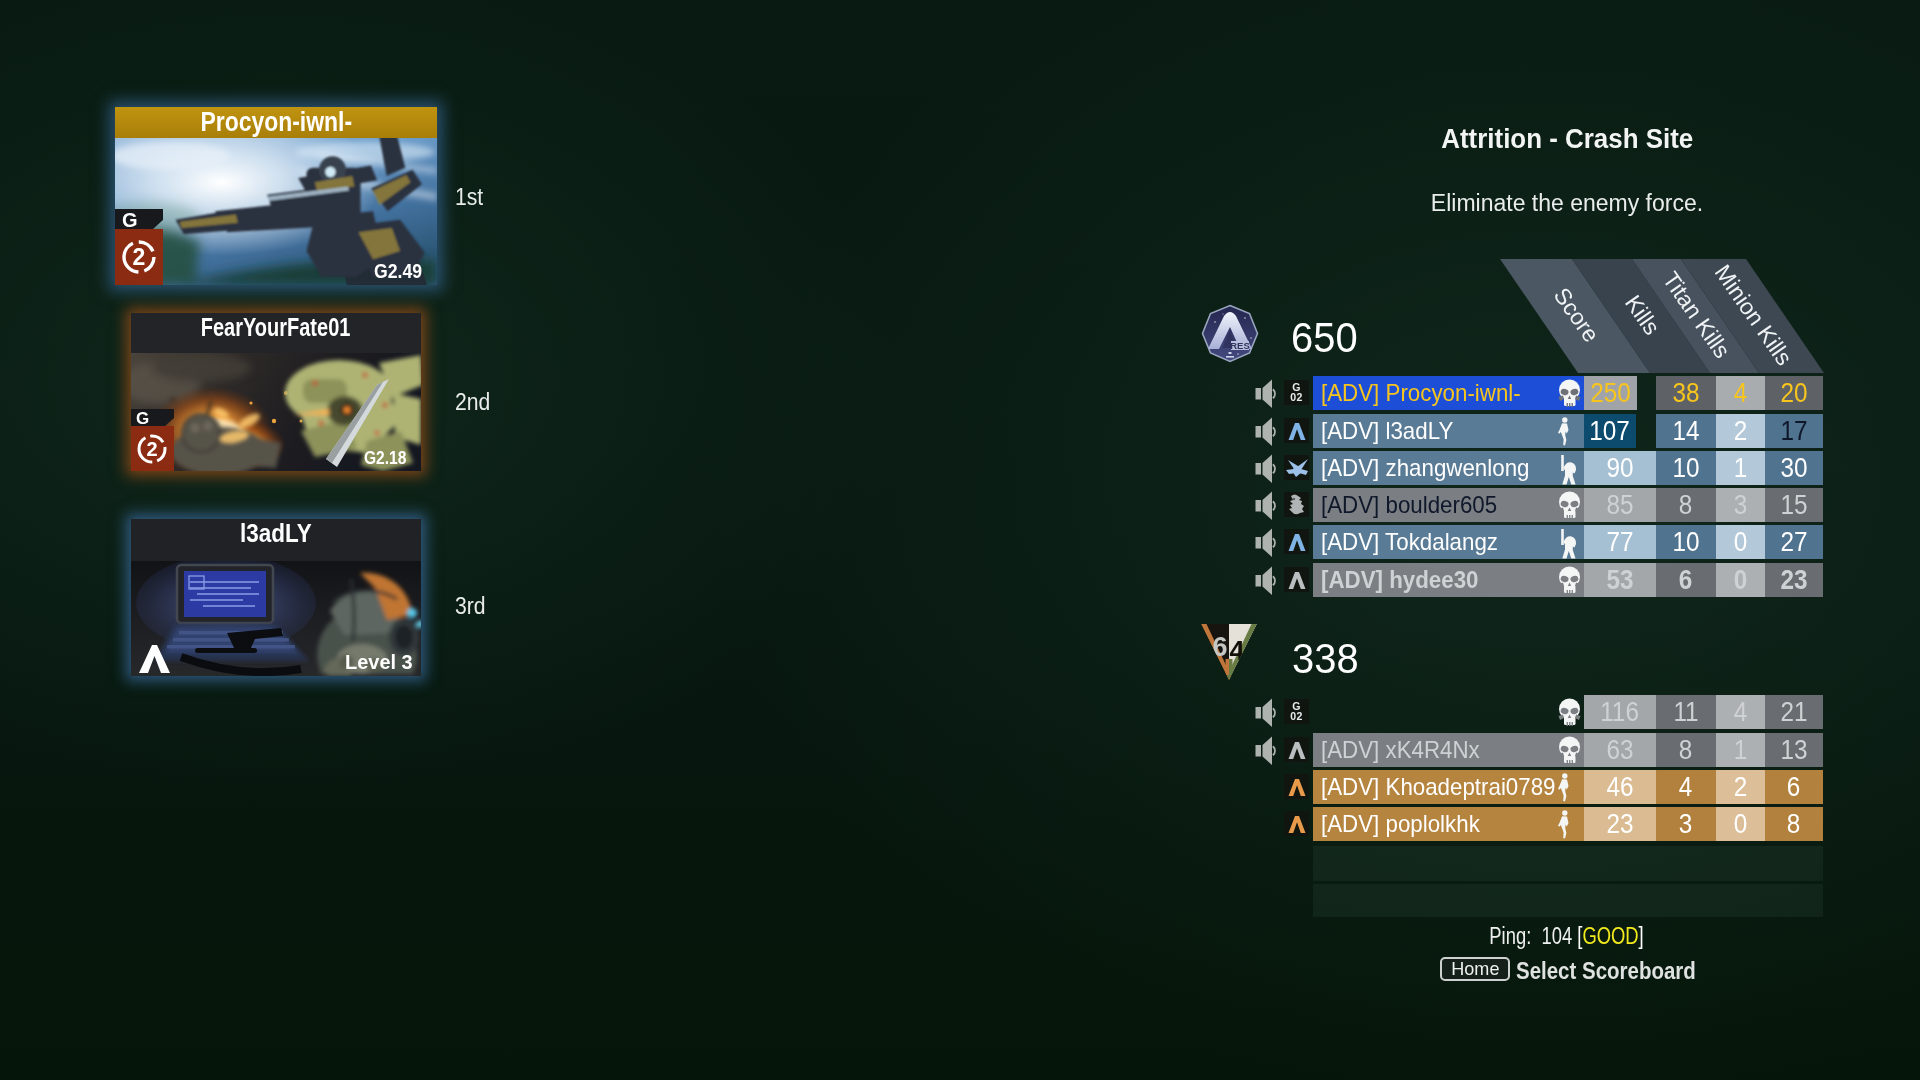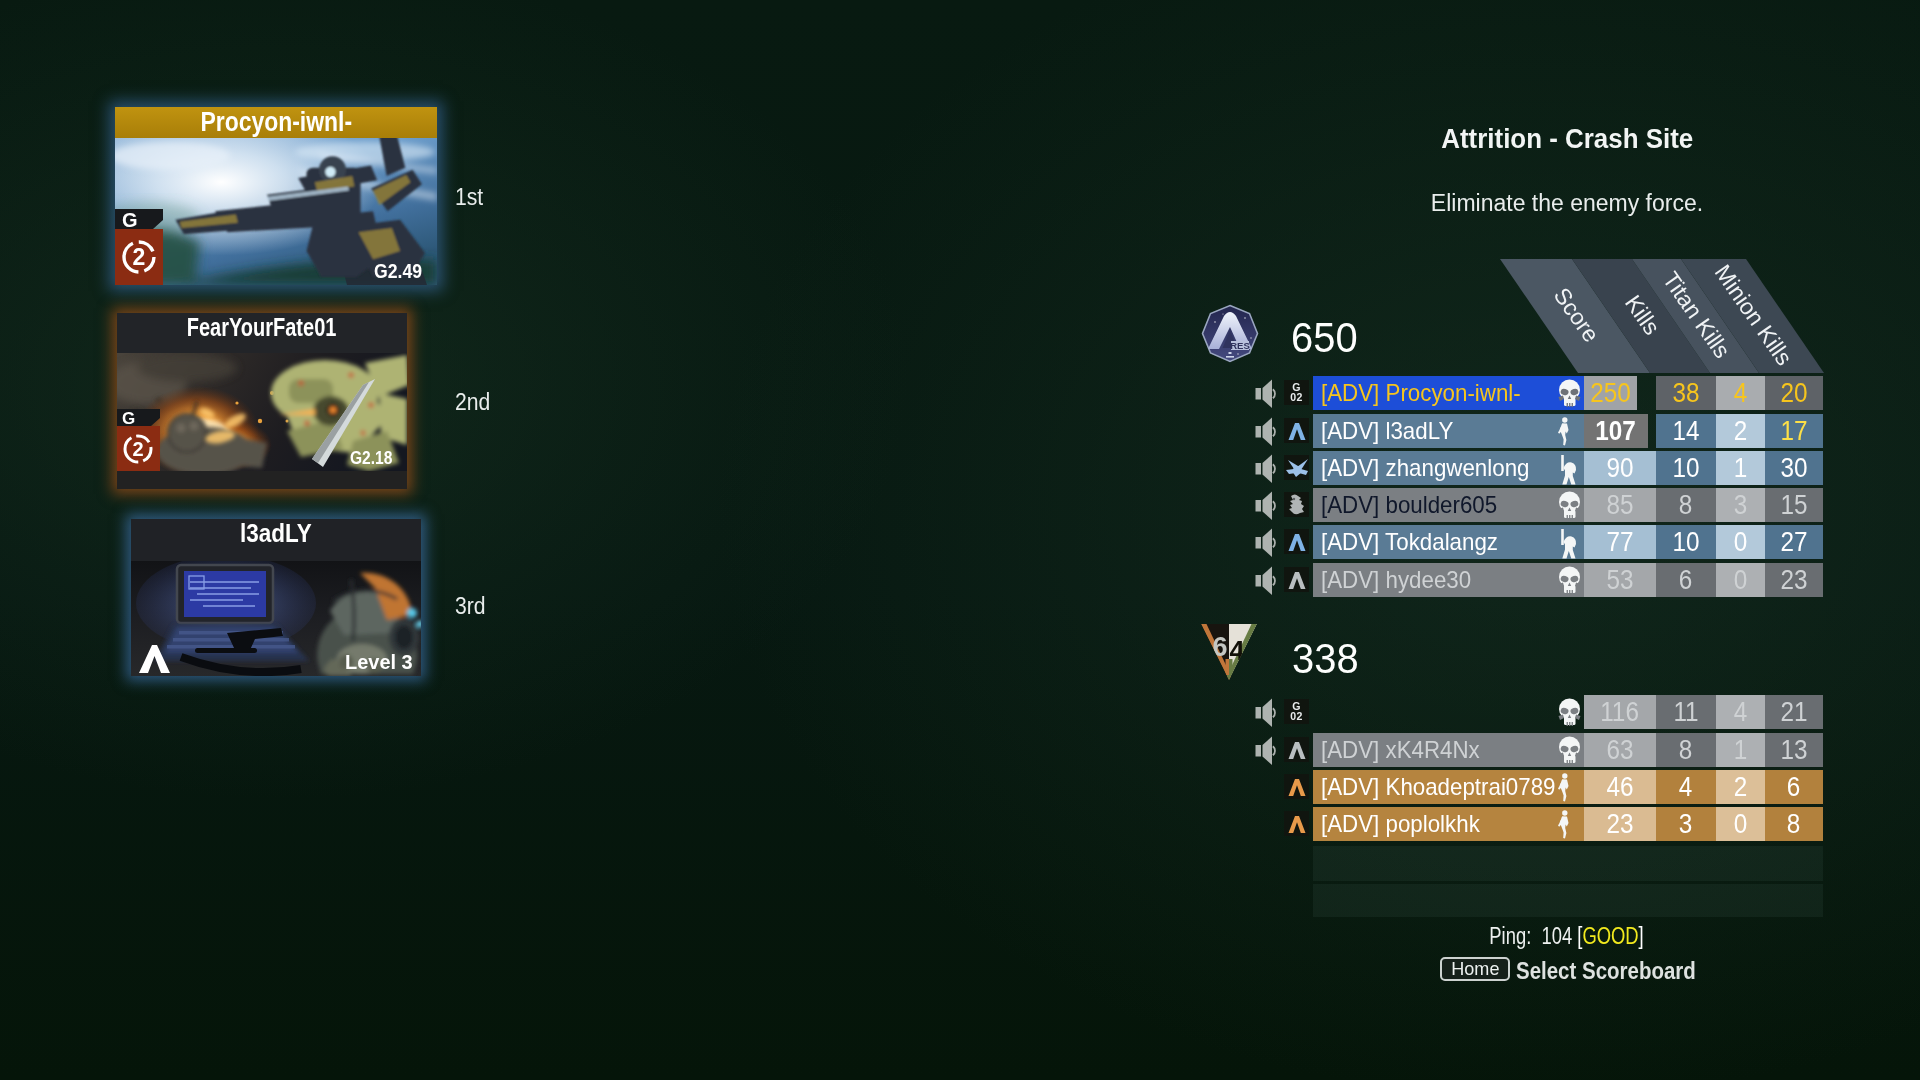--- a/index.html
+++ b/index.html
@@ -107,21 +107,21 @@
       <g transform="translate(24,48)">
         <circle r="15" fill="none" stroke="#fff" stroke-width="3.4" stroke-dasharray="18 6 40 6"></circle>
         <text x="0" y="8" font-size="23" font-weight="700" fill="#fff" text-anchor="middle" font-family="Liberation Sans">2</text>
       </g>
     </svg>
     <div class="abs" style="right:6px; bottom:2px; color:#fff; font-size:21px; font-weight:700; --sx:0.84;"><span class="cx">G2.49</span></div>
   </div>
 </div>
 <div class="rank" style="left:455px; top:184px;"><span class="cx">1st</span></div>
 
-<div class="card" id="card2" style="left:117px; top:313px; width:290px; height:176px; box-shadow:0 0 13px 5px rgba(205,95,25,0.55); background:#222;">
+<div class="card" id="card2" style="left:131px; top:313px; width:290px; height:158px; box-shadow:0 0 13px 5px rgba(205,95,25,0.55); background:#222;">
   <div class="hdr" style="height:40px; background:#222428; line-height:29px; font-size:25px; font-weight:600; --sx:0.8;"><span class="cxc">FearYourFate01</span></div>
   <div class="img" style="top:40px; height:118px;">
     <svg width="290" height="118" viewBox="0 0 290 118">
       <defs>
         <radialGradient id="fire2" cx="0.5" cy="0.5" r="0.5">
           <stop offset="0" stop-color="#ffe9b0"></stop>
             <stop offset="0.35" stop-color="#f5a23c" stop-opacity="0.95"></stop>
             <stop offset="0.7" stop-color="#b35513" stop-opacity="0.55"></stop>
             <stop offset="1" stop-color="#7a3208" stop-opacity="0"></stop>
         </radialGradient>
@@ -402,30 +402,30 @@
       <div class="namebar" style="background:#5a7b95; color:#ffffff;">
         <span class="nm cx">[ADV] l3adLY</span>
       </div>
       <div class="abs" style="left:244px; top:3px;"><svg width="14" height="29" viewBox="0 0 14 29">
           <g fill="#f4f6f6">
             <circle cx="7.8" cy="3" r="2.7"></circle>
             <path d="M5.2,6.2 L10,6.5 L11.5,13 L9.8,16.5 L8.6,14.5 L8.2,18 L9.4,23 L8,28.5 L6.2,28 L6.6,22.5 L5.2,18.5 L3.8,15 L2.2,16.8 L1,15.5 L3.4,11.5 L4.4,8 Z"></path>
             <path d="M4.2,9 L2.6,12.5 L4,13.5 Z"></path>
           </g>
         </svg></div>
-      <div class="cell" style="left:271px; width:64px; background:#737373; color:#ffffff;font-weight:bold;">
+      <div class="cell" style="left:271px; width:52px; background:#0c4a6e; color:#ffffff;">
         <span class="cxc">107</span>
       </div>
       <div class="cell" style="left:343px; width:60px; background:#50738f; color:#ffffff;">
         <span class="cxc">14</span>
       </div>
       <div class="cell" style="left:403px; width:49px; background:#b3c9da; color:#ffffff;">
         <span class="cxc">2</span>
       </div>
-      <div class="cell" style="left:452px; width:58px; background:#50738f; color:#fde047;">
+      <div class="cell" style="left:452px; width:58px; background:#50738f; color:#0f172a;">
         <span class="cxc">17</span>
       </div>
     </div>
     <div class="row" style="left:1313px; top:451px; width:510px;">
       <div class="abs" style="left:-59px; top:2px;"><svg width="23" height="31" viewBox="0 0 23 31">
           <g fill="#aeb3b0">
             <rect x="1.5" y="10" width="5.5" height="11.5"></rect>
             <polygon points="8.5,10 18,1.5 18,30 8.5,21.5"></polygon>
             <path d="M19.5,10.5 a7,7 0 0 1 0,10.5 l-1.2,-1.4 a5,5 0 0 0 0,-7.7 Z"></path>
           </g>
@@ -539,21 +539,21 @@
       <div class="cell" style="left:343px; width:60px; background:#50738f; color:#ffffff;">
         <span class="cxc">10</span>
       </div>
       <div class="cell" style="left:403px; width:49px; background:#b3c9da; color:#ffffff;">
         <span class="cxc">0</span>
       </div>
       <div class="cell" style="left:452px; width:58px; background:#50738f; color:#ffffff;">
         <span class="cxc">27</span>
       </div>
     </div>
-    <div class="row" style="left:1313px; top:563px; width:458px;">
+    <div class="row" style="left:1313px; top:563px; width:458px;font-weight:bold;">
       <div class="abs" style="left:-59px; top:2px;"><svg width="23" height="31" viewBox="0 0 23 31">
           <g fill="#aeb3b0">
             <rect x="1.5" y="10" width="5.5" height="11.5"></rect>
             <polygon points="8.5,10 18,1.5 18,30 8.5,21.5"></polygon>
             <path d="M19.5,10.5 a7,7 0 0 1 0,10.5 l-1.2,-1.4 a5,5 0 0 0 0,-7.7 Z"></path>
           </g>
         </svg></div>
       <div class="badge" style="left:-29px;">
         <svg width="20" height="19" viewBox="0 0 20 19">
           <path d="M1.5,19 L8,2 H12 L18.5,19 H13.8 L10,8.2 6.2,19 Z" fill="#b9bec0"></path>

